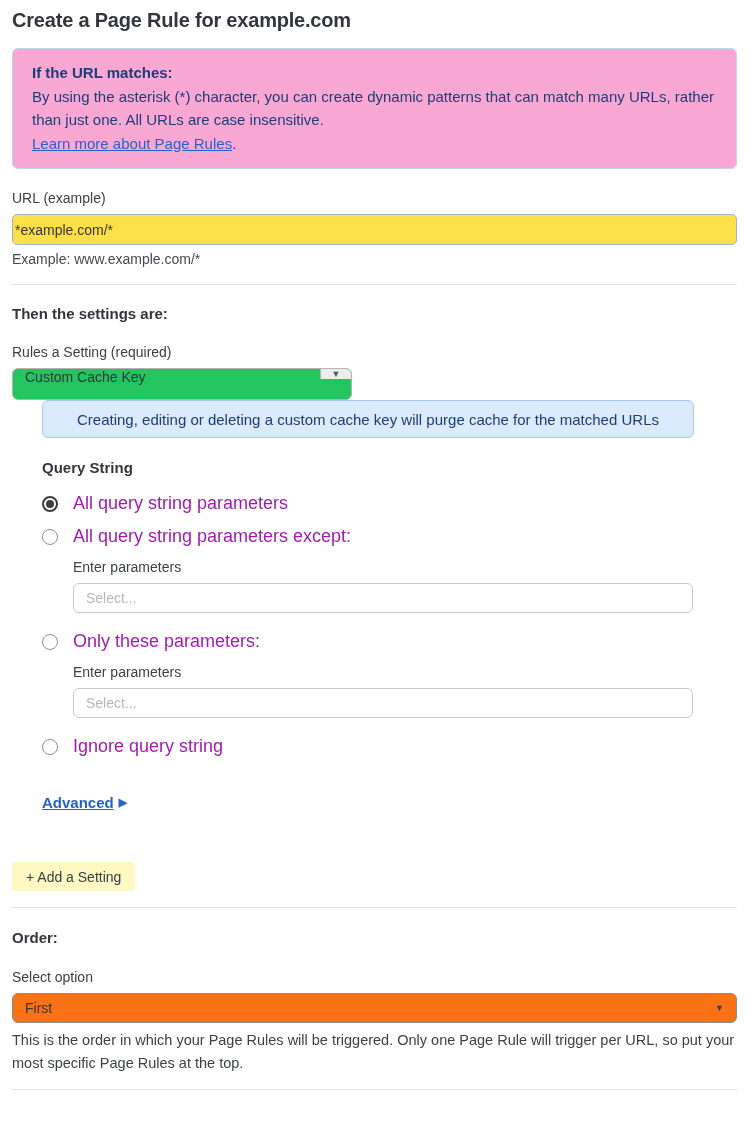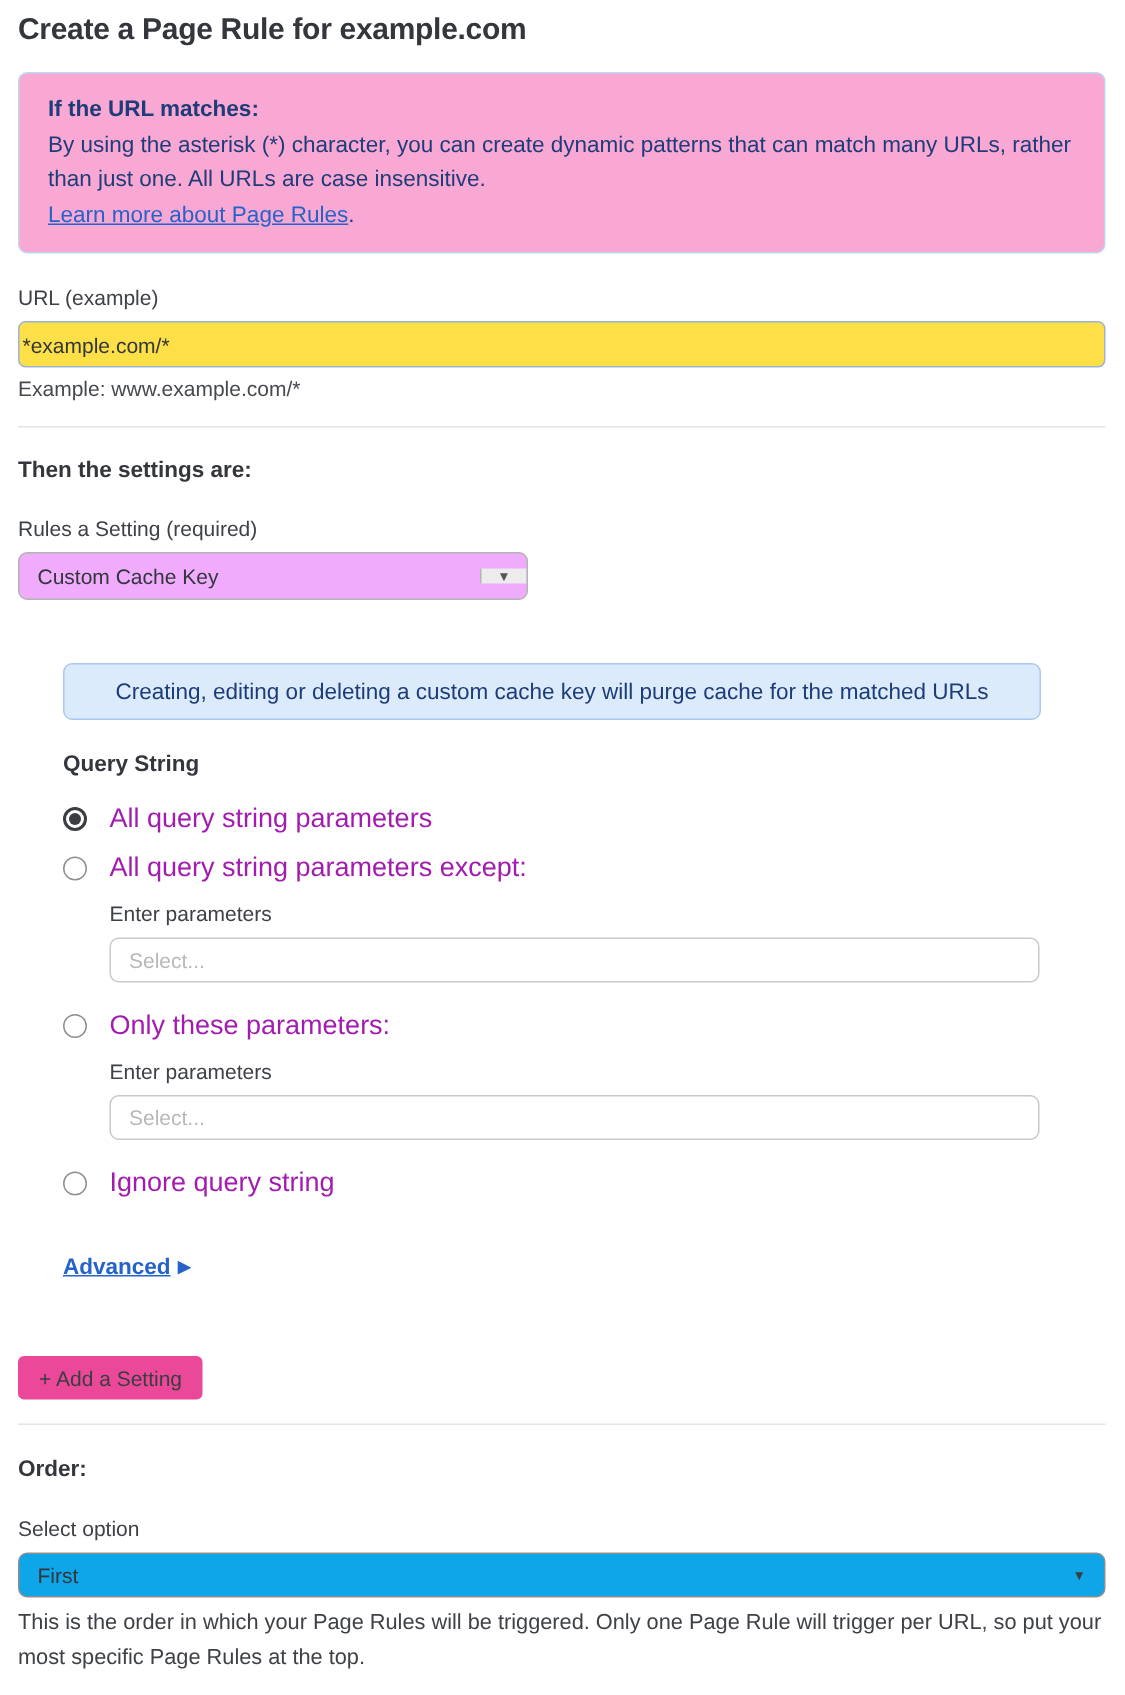--- a/index.html
+++ b/index.html
@@ -33,22 +33,22 @@
     font-family: "Liberation Sans", sans-serif; outline: none; display: block;
   }
   .hint { font-size: 14px; color: #46494e; margin-top: 6px; }
 
   hr.divider { border: none; border-top: 1px solid #e4e4e4; margin: 17px 0 20px; }
 
   .section-heading { font-size: 15px; font-weight: 700; color: #33363b; margin-bottom: 22px; }
 
   .setting-select {
     width: 340px; height: 32px; border: 1px solid #b4b4b4; border-radius: 6px;
-    background: #f0abfc; display: flex; align-items: center; cursor: pointer;
-    overflow: hidden; margin-bottom: 42px;
+    background: #22c55e; display: flex; align-items: flex-start; cursor: pointer;
+    overflow: hidden; 
   }
   .setting-select .value {
     flex: 1; display: flex; align-items: center; padding: 0 12px;
     font-size: 14px; color: #33363b;
   }
   .setting-select .arrow-box {
     width: 31px; border-left: 1px solid #b4b4b4; background: #ececec;
     display: flex; align-items: center; justify-content: center;
     font-size: 9px; color: #555;
   }
@@ -86,30 +86,30 @@
 
   .advanced-link {
     display: inline-flex; align-items: center; gap: 5px; margin-top: 25px;
     font-size: 15px; font-weight: 700; color: #2563c9; cursor: pointer;
   }
   .advanced-link .text { text-decoration: underline; }
   .advanced-link .arrow { font-size: 11px; text-decoration: none; }
 
   .add-setting-btn {
     display: inline-block; margin-top: 50px; height: 29px; padding: 0 14px;
-    background: #ec4899; border: none; border-radius: 4px; cursor: pointer;
+    background: #fef9c3; border: none; border-radius: 4px; cursor: pointer;
     font-size: 14px; color: #3a3d41; font-family: "Liberation Sans", sans-serif;
   }
   hr.divider-2 { border: none; border-top: 1px solid #e4e4e4; margin: 16px 0 21px; }
 
   .order-heading { font-size: 15px; font-weight: 700; color: #33363b; margin-bottom: 23px; }
 
   .order-select {
     width: 100%; height: 30px; border: 1px solid #8f8f8f; border-radius: 6px;
-    background: #0ea5e9; display: flex; align-items: center; cursor: pointer;
+    background: #f97316; display: flex; align-items: center; cursor: pointer;
     padding: 0 12px; margin-bottom: 6px;
   }
   .order-select .value { flex: 1; font-size: 14px; color: #33363b; }
   .order-select .caret { font-size: 9px; color: #3a3d41; }
 
   .order-help { font-size: 14.5px; line-height: 23px; color: #3e4146; }
 
   hr.divider-3 { border: none; border-top: 1px solid #e4e4e4; margin: 14px 0 19px; }
 </style>
 </head>

